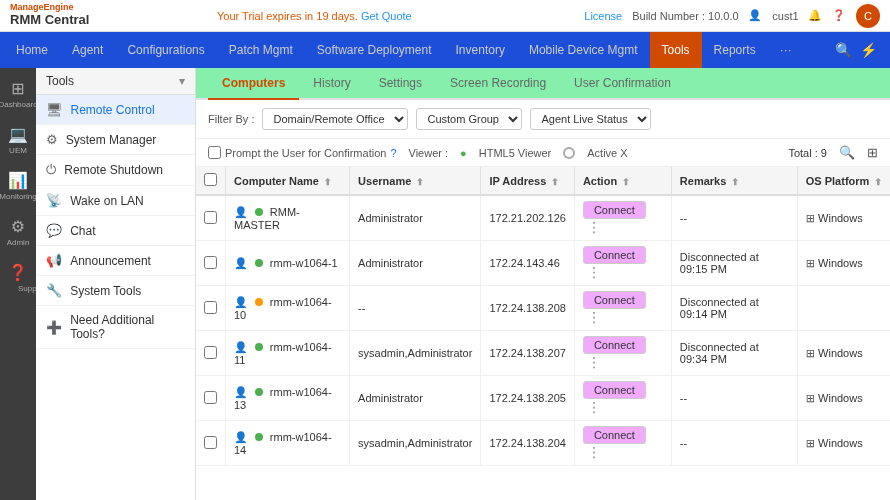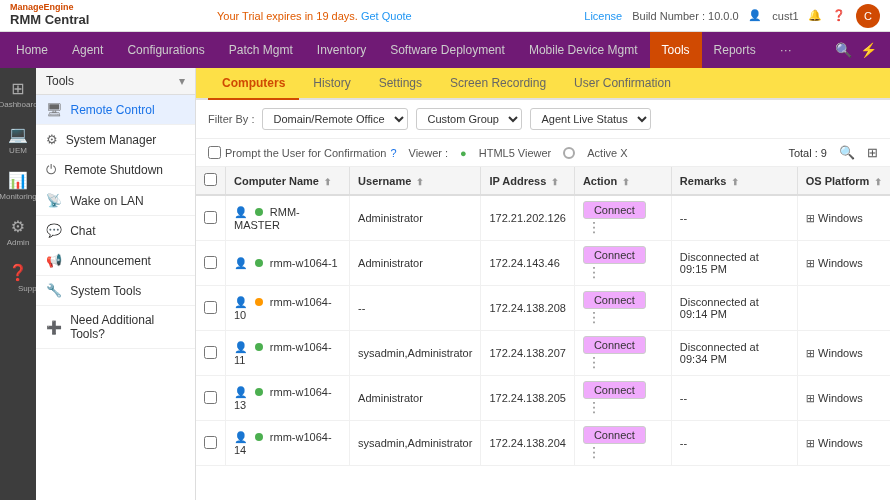--- a/index.html
+++ b/index.html
@@ -12,21 +12,21 @@
     }
     #topbar-left { display: flex; align-items: center; gap: 6px; }
     #topbar-logo { font-size: 11px; font-weight: bold; color: #d04a02; line-height: 1.1; }
     #topbar-center { color: #e05a00; font-size: 11px; }
     #topbar-center a { color: #2196F3; text-decoration: none; }
     #topbar-right { display: flex; align-items: center; gap: 10px; font-size: 11px; color: #333; margin-left: 45px; }
     #topbar-right span { cursor: pointer; }
 
     
     #main-nav {
-      display: flex; align-items: center; background: #701a75; height: 36px;
+      display: flex; align-items: center; background: #1d4ed8; height: 36px;
       padding: 16px 4px;
     }
     .nav-item {
       color: #ccc; padding: 0 12px; height: 36px; display: flex; align-items: center;
       cursor: pointer; font-size: 12px; white-space: nowrap;
     }
     .nav-item.active { background: #d04a02; color: #fff; }
     .nav-spacer { flex: 1; }
     .nav-icons { display: flex; gap: 8px; padding: 0 8px; }
     .nav-icon { color: #ccc; cursor: pointer; font-size: 14px; }
@@ -65,21 +65,21 @@
     #main-content {
       flex: 1; background: #fff; overflow-y: auto; display: flex; flex-direction: column;
     }
     #info-bar {
       background: #fff8e1; border-bottom: 1px solid #ffe082; padding: 6px 12px;
       font-size: 11px; color: #555; line-height: 1.4;
     }
 
     
     #tabs {
-      display: flex; border-bottom: 2px solid #e0e0e0; background: #fde047; padding: 0 12px;
+      display: flex; border-bottom: 2px solid #e0e0e0; background: #86efac; padding: 0 12px;
     }
     .tab {
       padding: 8px 14px; cursor: pointer; font-size: 12px; color: #666;
       border-bottom: 2px solid transparent; margin-bottom: -2px;
     }
     .tab.active { color: #d04a02; border-bottom: 2px solid #d04a02; font-weight: bold; }
 
     
     #filter-bar {
       padding: 8px 12px; display: flex; align-items: center; gap: 8px;
@@ -155,22 +155,22 @@
     <span style="color:#555;cursor:pointer;">❓</span>
     <span style="width:24px;height:24px;border-radius:50%;background:#d04a02;color:#fff;display:inline-flex;align-items:center;justify-content:center;font-size:11px;cursor:pointer;">C</span>
   </div>
 </div>
 
 <div id="main-nav">
   <div class="nav-item">Home</div>
   <div class="nav-item">Agent</div>
   <div class="nav-item">Configurations</div>
   <div class="nav-item">Patch Mgmt</div>
+  <div class="nav-item">Software Deployment</div>
   <div class="nav-item">Inventory</div>
-  <div class="nav-item">Software Deployment</div>
   <div class="nav-item">Mobile Device Mgmt</div>
   <div class="nav-item active">Tools</div>
   <div class="nav-item">Reports</div>
   <div class="nav-item">···</div>
   <div class="nav-spacer"></div>
   <div class="nav-icons">
     <span class="nav-icon">🔍</span>
     <span class="nav-icon">⚡</span>
   </div>
 </div>

